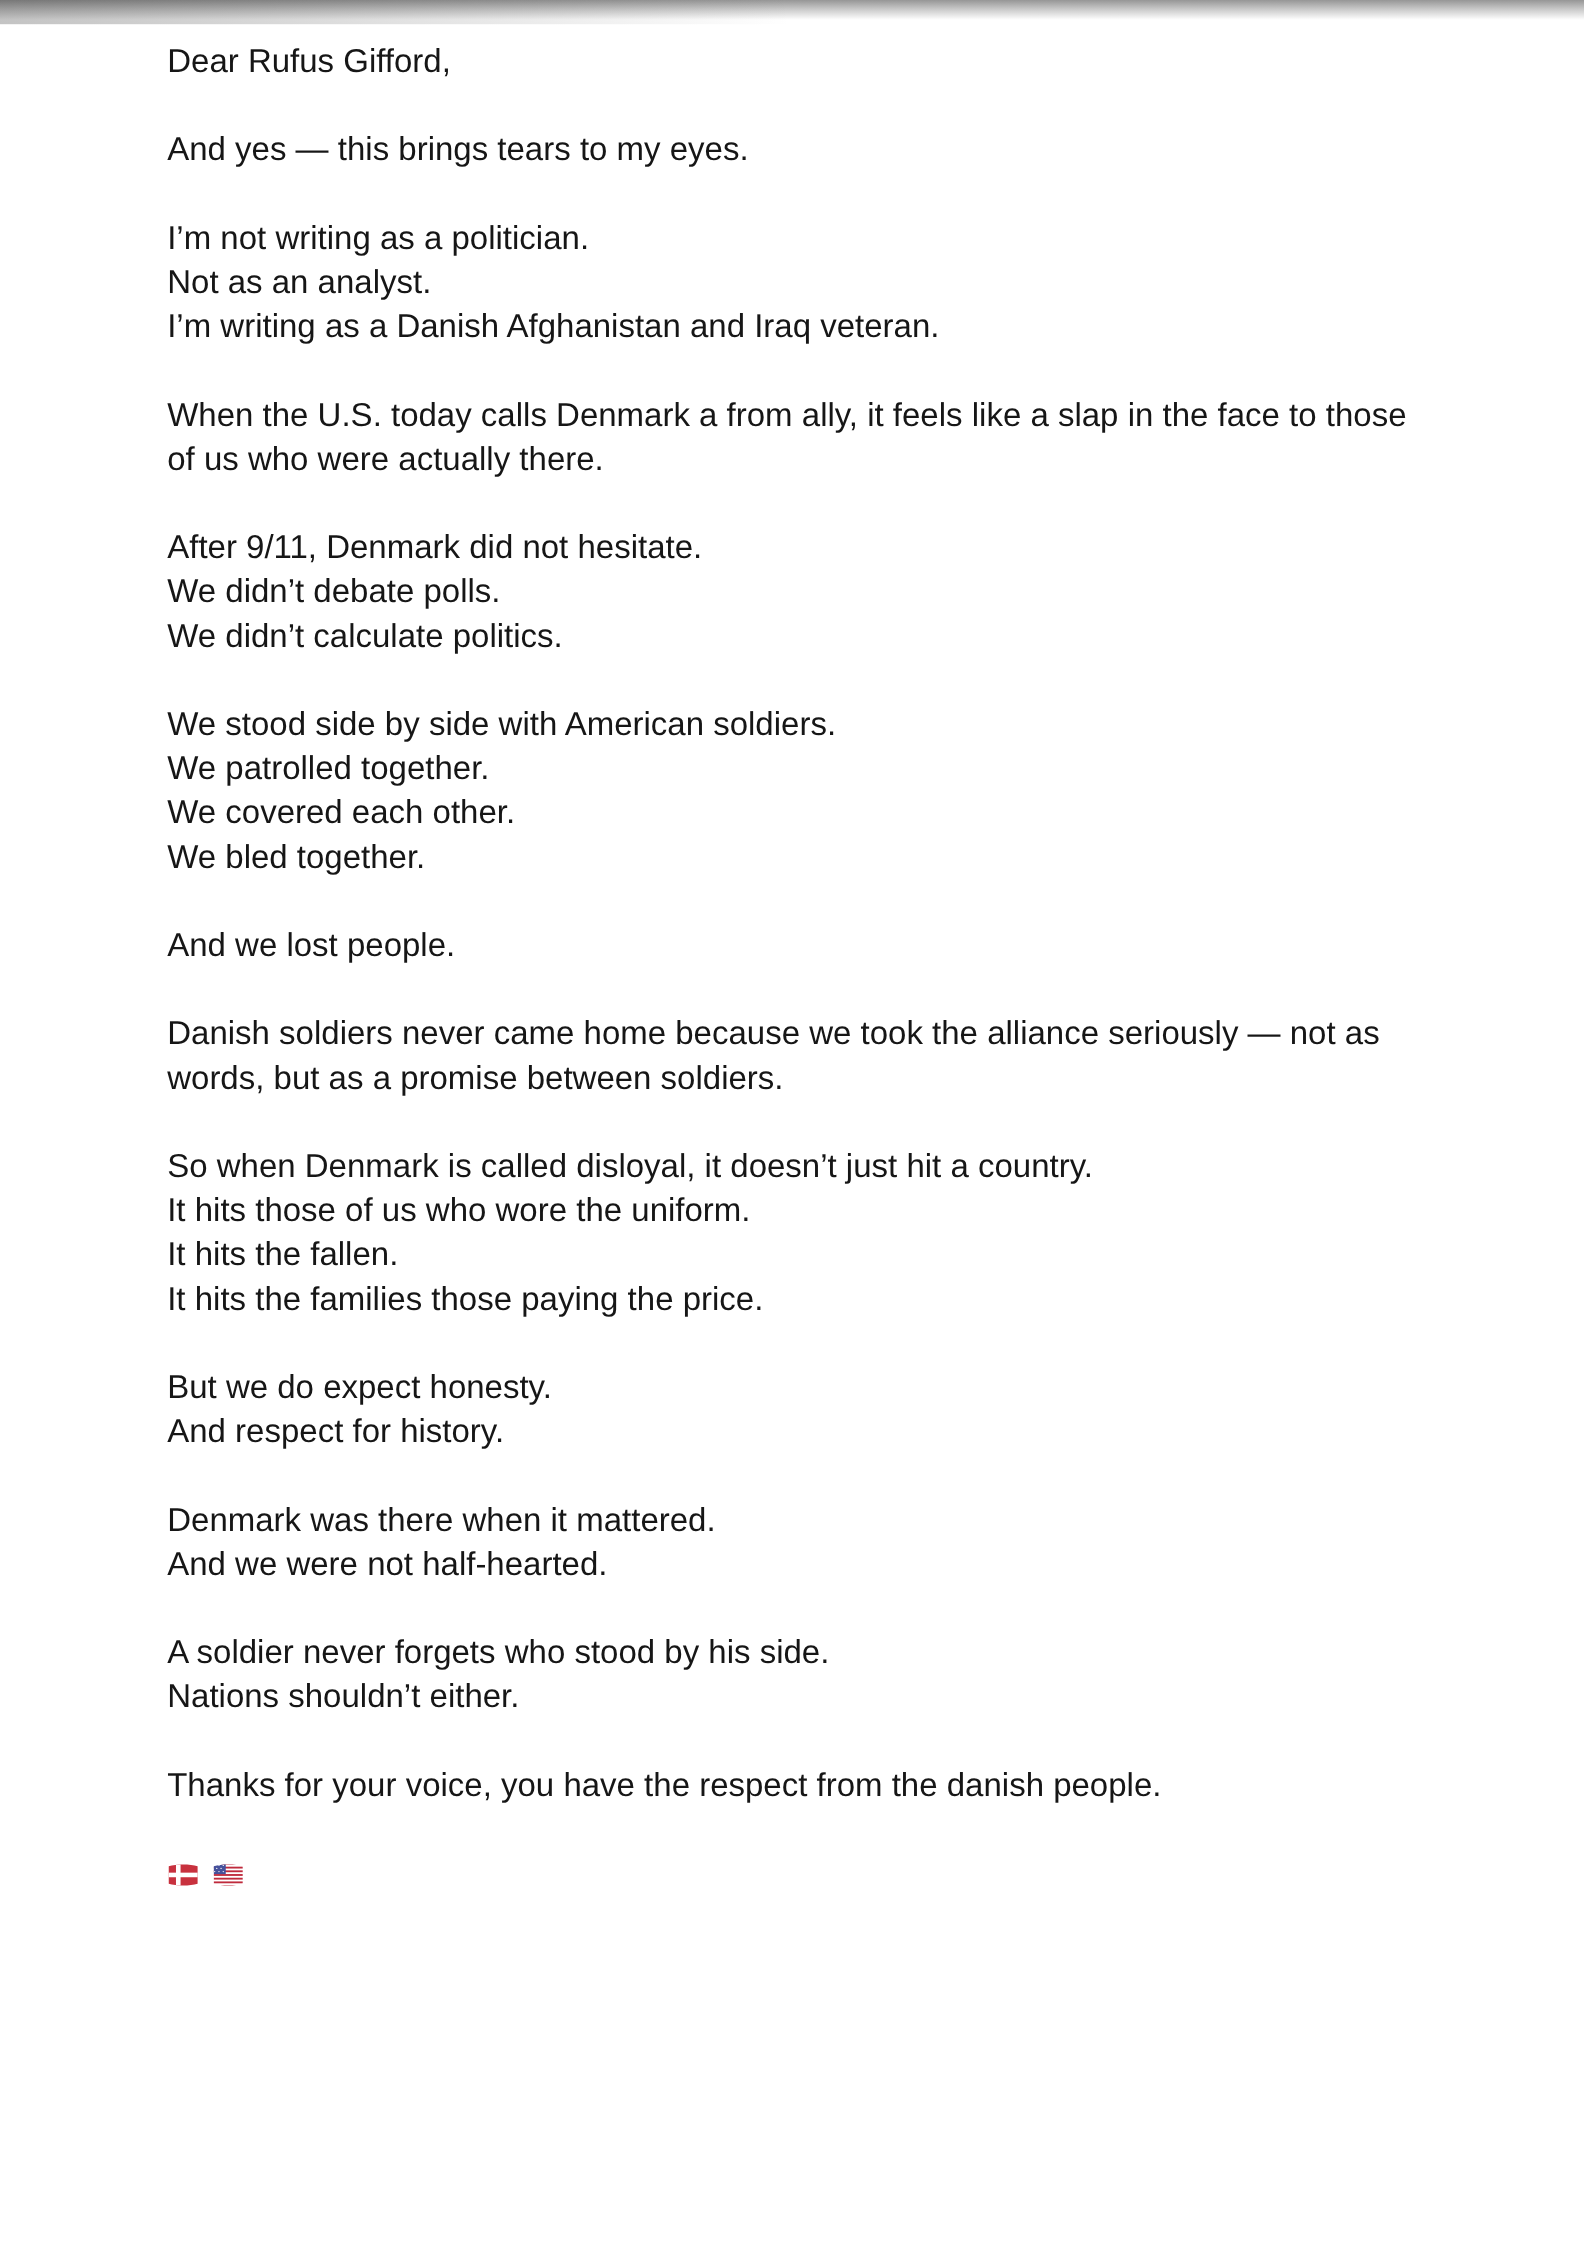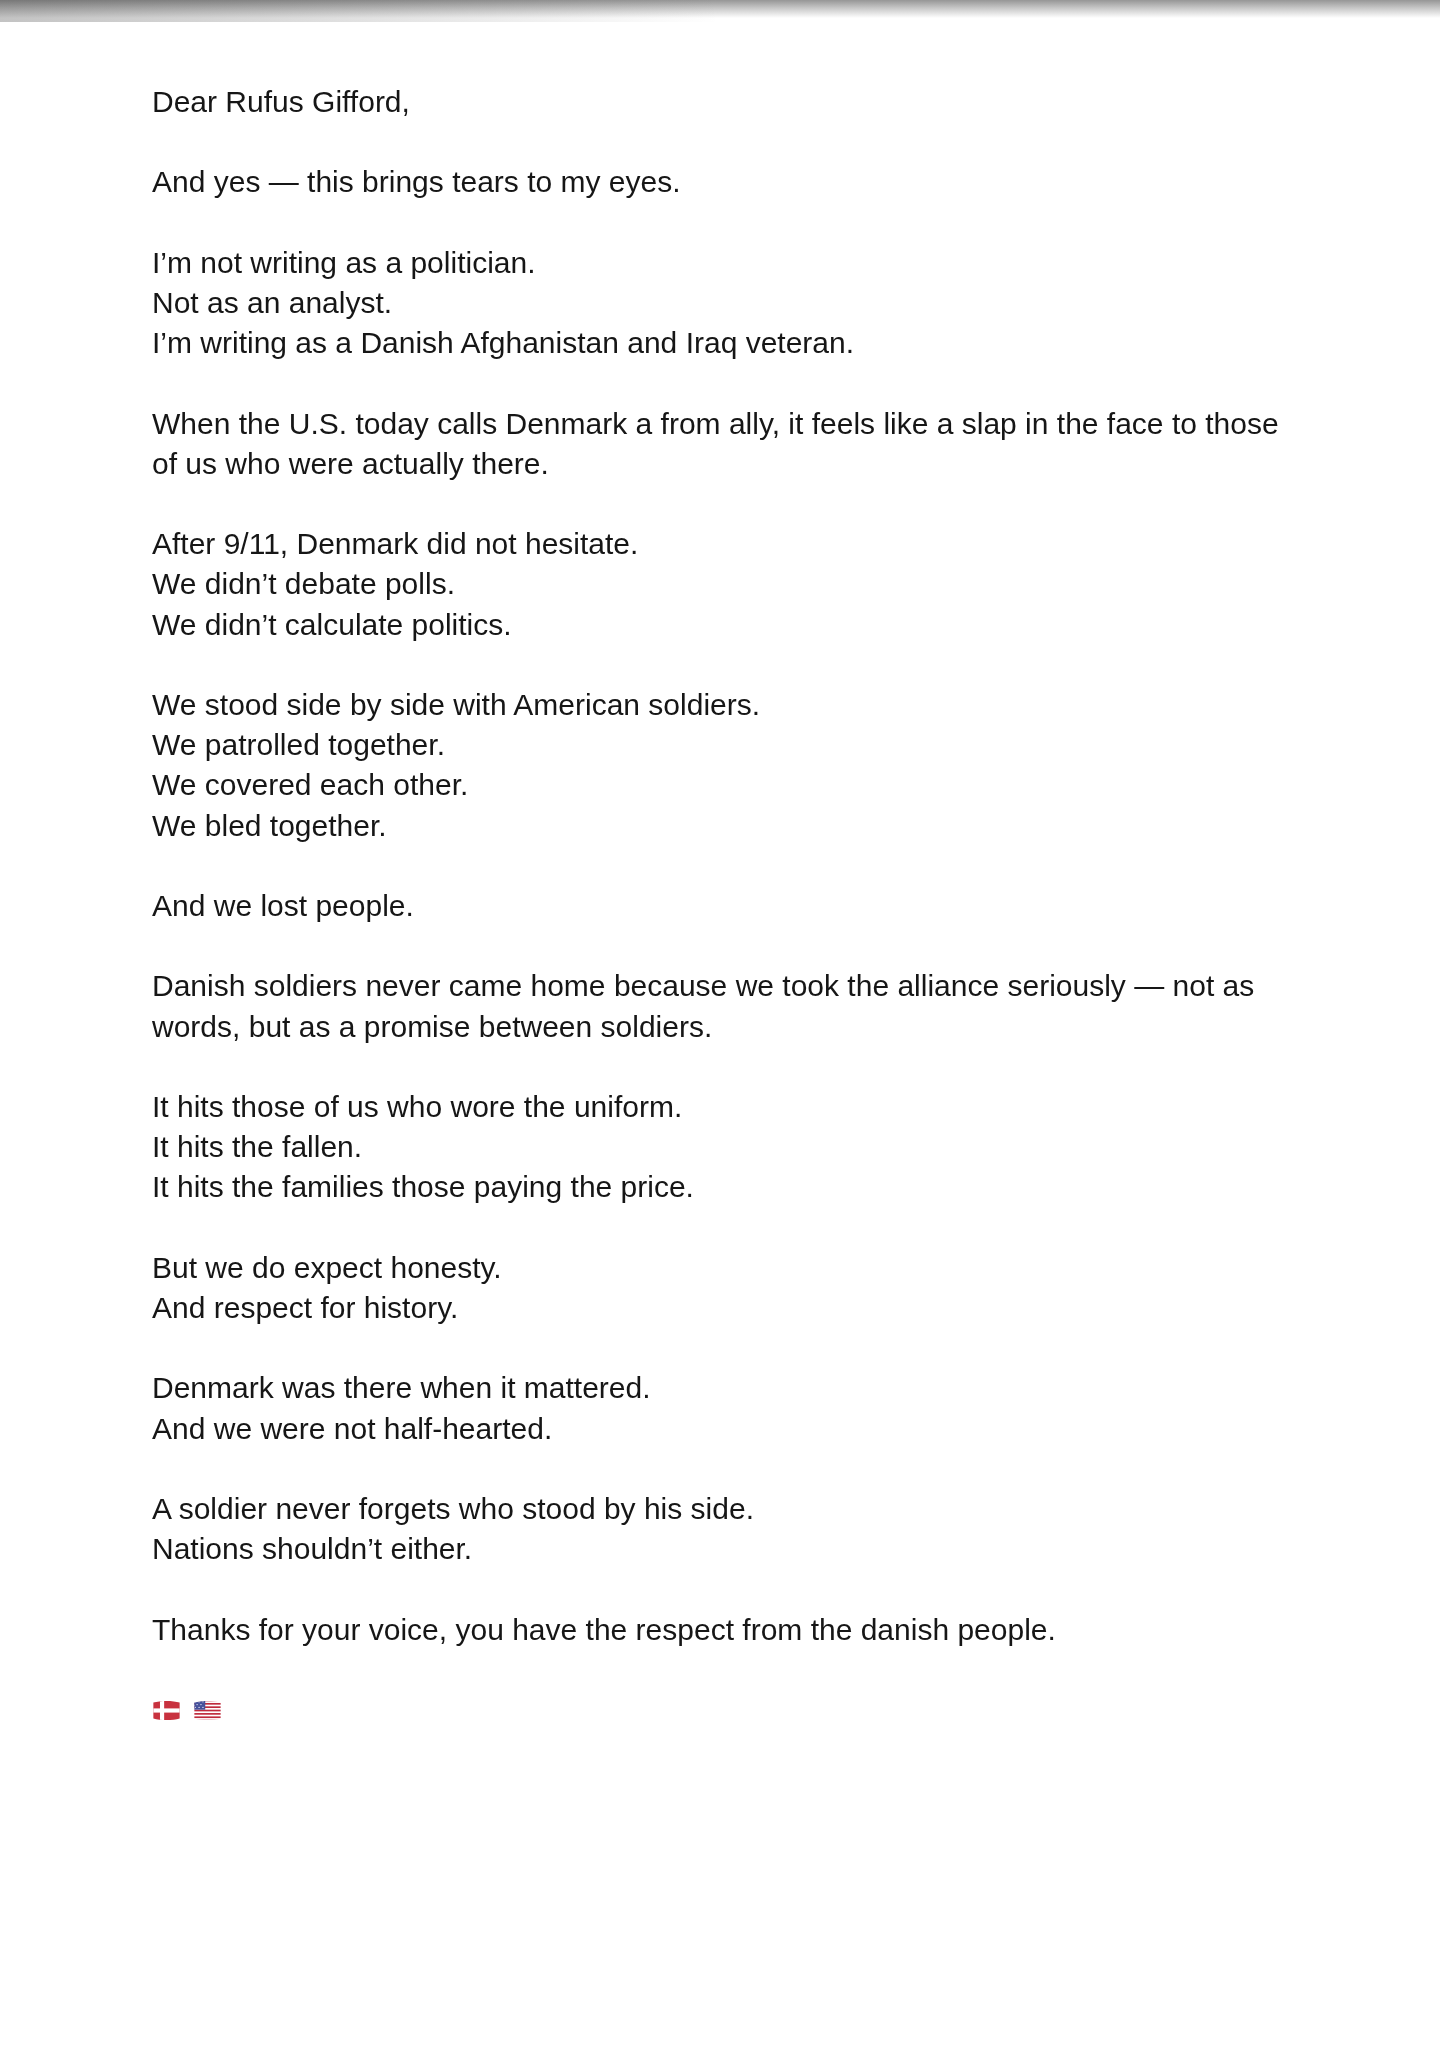--- a/index.html
+++ b/index.html
@@ -23,21 +23,20 @@
     background:
       linear-gradient(to right, rgba(40,40,40,0.28) 0%, rgba(40,40,40,0.0) 50%),
       linear-gradient(to bottom, #969696 0%, #c9c9c9 38%, #ffffff 82%);
     pointer-events: none;
   }
   .letter {
     position: relative;
     padding: 36px 112px 0 152px;
     font-size: 30px;
     line-height: 40.2px;
-    margin-top: 46px;
   }
   .salutation {
     margin: 0 0 40.2px 0;
   }
   .paragraph {
     margin: 0 0 40.2px 0;
   }
   .line {
     white-space: nowrap;
   }
@@ -91,20 +90,21 @@
         <div class="line">We bled together.</div>
       </div>
       <div class="paragraph">
         <div class="line">And we lost people.</div>
       </div>
       <div class="paragraph">
         <div class="line">Danish soldiers never came home because we took the alliance seriously — not as</div>
         <div class="line">words, but as a promise between soldiers.</div>
       </div>
       <div class="paragraph">
+        <div class="line">So when Denmark is called disloyal, it doesn’t just hit a country.</div>
         <div class="line">It hits those of us who wore the uniform.</div>
         <div class="line">It hits the fallen.</div>
         <div class="line">It hits the families those paying the price.</div>
       </div>
       <div class="paragraph">
         <div class="line">But we do expect honesty.</div>
         <div class="line">And respect for history.</div>
       </div>
       <div class="paragraph">
         <div class="line">Denmark was there when it mattered.</div>

